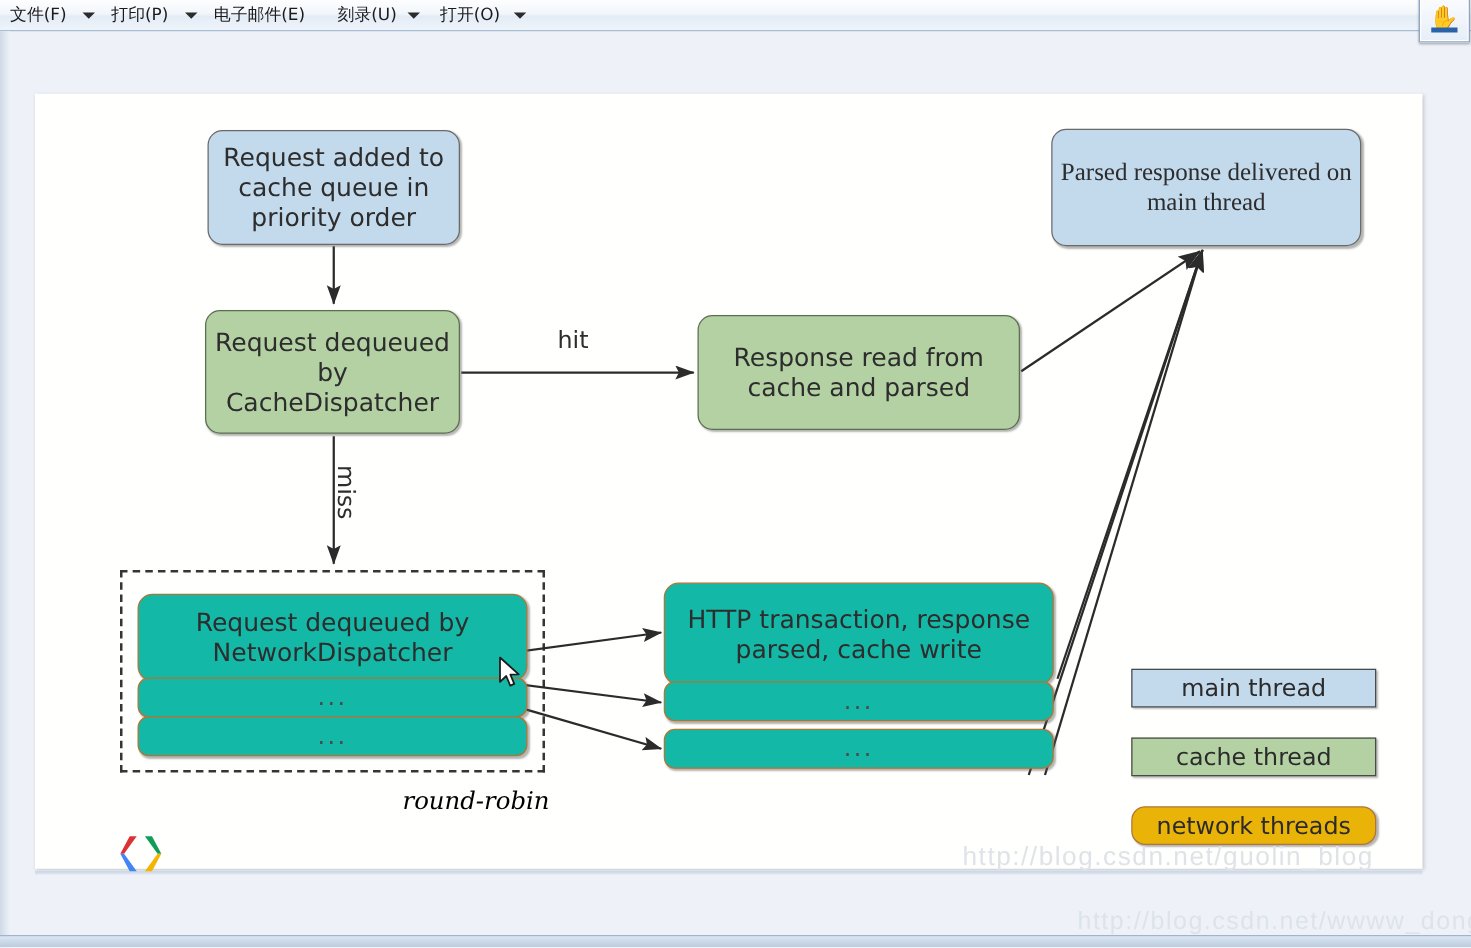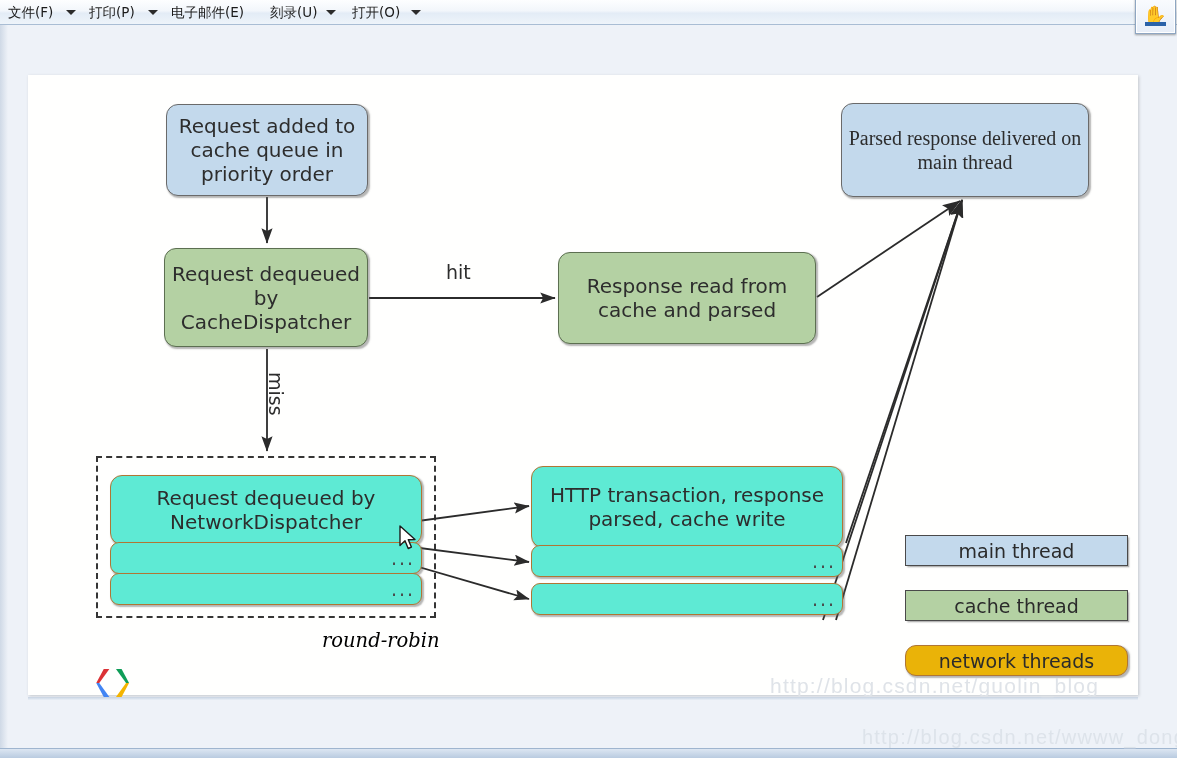--- a/index.html
+++ b/index.html
@@ -101,32 +101,32 @@
   }
 
   
   .node {
     position: absolute;
     box-sizing: border-box;
     border-radius: 12px;
     border: 1.6px solid #5f5f5f;
     display: flex;
     align-items: center;
-    justify-content: flex-end;
+    justify-content: center;
     text-align: center;
     font-family: "DejaVu Sans", sans-serif;
     color: #2d2d2d;
     line-height: 1.2;
     box-shadow: 1.5px 1.5px 1.5px rgba(90,90,90,.45);
     z-index: 3;
   }
   .node span { display: block; padding: 0 6px; }
   .node.blue   { background: #c3d9ec; border-color: #6a6a6a; }
   .node.green  { background: #b4d1a3; border-color: #5c6f51; }
-  .node.orange { background: #5eead4; border-color: #b07635; }
+  .node.orange { background: #14b8a6; border-color: #b07635; }
 
   .node.stack-sub {
     border-radius: 9px;
     font-size: 19px;
     letter-spacing: 2px;
     color: #4a4a4a;
   }
 
   
   #roundrobin-group {
@@ -158,21 +158,21 @@
   }
   #label-miss {
     transform: rotate(90deg);
     transform-origin: left top;
   }
 
   
   .legend-item {
     position: absolute;
     left: 905px;
-    width: 223px;
+    width: 196px;
     height: 31px;
     box-sizing: border-box;
     border: 1.5px solid #4a4a4a;
     display: flex;
     align-items: center;
     justify-content: center;
     font-family: "DejaVu Sans", sans-serif;
     font-size: 19px;
     color: #2b2b2b;
     box-shadow: 1.5px 1.5px 1.5px rgba(90,90,90,.45);

